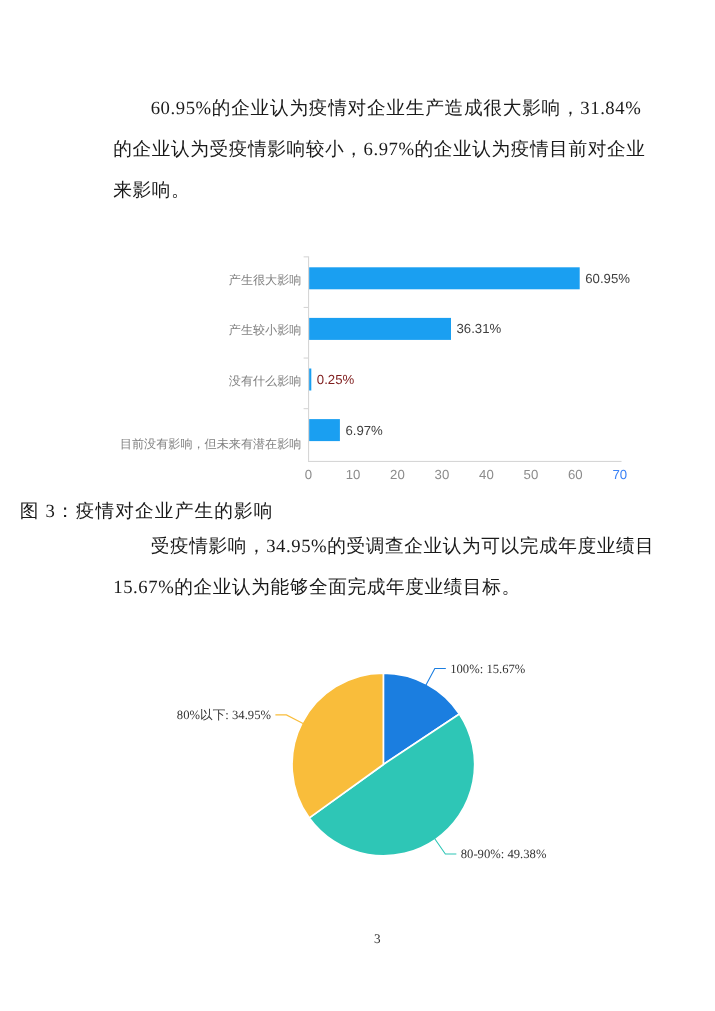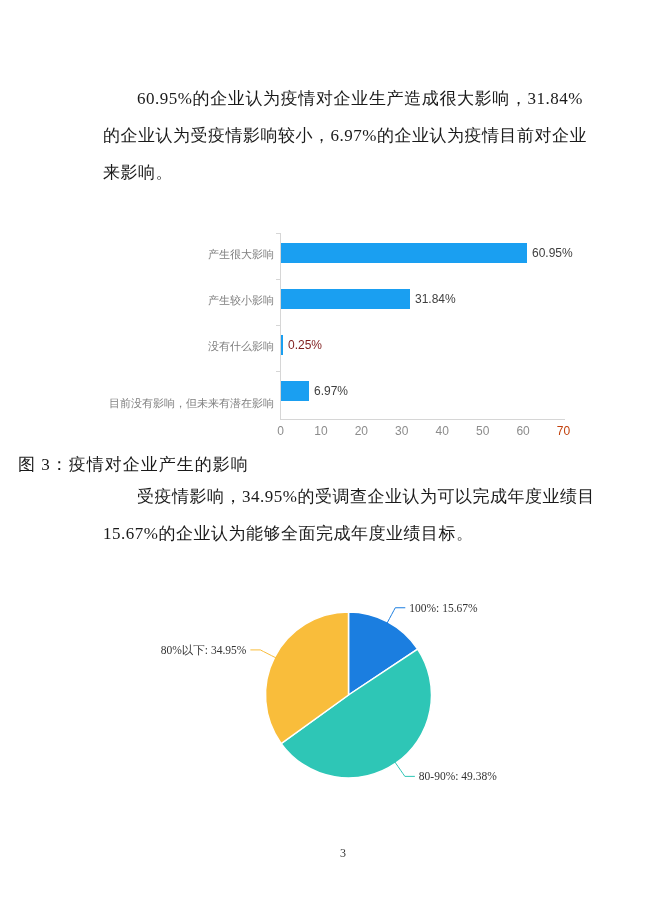--- a/index.html
+++ b/index.html
@@ -96,41 +96,41 @@
       <div class="line">的企业认为受疫情影响较小，6.97%的企业认为疫情目前对企业</div>
       <div class="line last">来影响。</div>
     </div>
 
   <div class="bar-chart">
       <div class="bc-cat" style="left: 0px; top: 15px; color: rgb(127, 127, 127);">产生很大影响</div>
       <div class="bc-bar" style="left: 177px; top: 11px; width: 246px; height: 20px; background: rgb(26, 159, 241);"></div>
       <div class="bc-val" style="left: 428px; top: 14px; color: rgb(63, 63, 63);">60.95%</div>
       <div class="bc-cat" style="left: 0px; top: 61px; color: rgb(127, 127, 127);">产生较小影响</div>
       <div class="bc-bar" style="left: 177px; top: 57px; width: 129px; height: 20px; background: rgb(26, 159, 241);"></div>
-      <div class="bc-val" style="left: 311px; top: 60px; color: rgb(63, 63, 63);">31.84%</div>
+      <div class="bc-val" style="left: 311px; top: 60px; color: rgb(63, 63, 63);">36.31%</div>
       <div class="bc-cat" style="left: 0px; top: 107px; color: rgb(127, 127, 127);">没有什么影响</div>
       <div class="bc-bar" style="left: 177px; top: 103px; width: 2px; height: 20px; background: rgb(26, 159, 241);"></div>
       <div class="bc-val" style="left: 184px; top: 106px; color: #7f1d1d;">0.25%</div>
       <div class="bc-cat" style="left: 0px; top: 164px; color: rgb(127, 127, 127);">目前没有影响，但未来有潜在影响</div>
       <div class="bc-bar" style="left: 177px; top: 149px; width: 28px; height: 20px; background: rgb(26, 159, 241);"></div>
       <div class="bc-val" style="left: 210px; top: 152px; color: rgb(63, 63, 63);">6.97%</div>
       <div class="bc-line" style="left: 176px; top: 1px; width: 1px; height: 186px; background: rgb(214, 214, 214);"></div>
       <div class="bc-line" style="left: 172px; top: 1px; width: 4px; height: 1px; background: rgb(214, 214, 214);"></div>
       <div class="bc-line" style="left: 172px; top: 47px; width: 4px; height: 1px; background: rgb(214, 214, 214);"></div>
       <div class="bc-line" style="left: 172px; top: 93px; width: 4px; height: 1px; background: rgb(214, 214, 214);"></div>
       <div class="bc-line" style="left: 172px; top: 139px; width: 4px; height: 1px; background: rgb(214, 214, 214);"></div>
       <div class="bc-line" style="left: 176px; top: 187px; width: 285px; height: 1px; background: rgb(214, 214, 214);"></div>
       <div class="bc-tick" style="left: 161.5px; top: 192px; color: rgb(140, 140, 140);">0</div>
       <div class="bc-tick" style="left: 201.929px; top: 192px; color: rgb(140, 140, 140);">10</div>
       <div class="bc-tick" style="left: 242.357px; top: 192px; color: rgb(140, 140, 140);">20</div>
       <div class="bc-tick" style="left: 282.786px; top: 192px; color: rgb(140, 140, 140);">30</div>
       <div class="bc-tick" style="left: 323.214px; top: 192px; color: rgb(140, 140, 140);">40</div>
       <div class="bc-tick" style="left: 363.643px; top: 192px; color: rgb(140, 140, 140);">50</div>
       <div class="bc-tick" style="left: 404.071px; top: 192px; color: rgb(140, 140, 140);">60</div>
-      <div class="bc-tick" style="left: 444.5px; top: 192px; color: #c2410c;">70</div>
+      <div class="bc-tick" style="left: 444.5px; top: 192px; color: #3b82f6;">70</div>
     </div>
 
   <div class="caption" style="top:453px;">图 3：疫情对企业产生的影响</div>
 
   <div class="para" style="top:478px;">
       <div class="line first">受疫情影响，34.95%的受调查企业认为可以完成年度业绩目</div>
       <div class="line last">15.67%的企业认为能够全面完成年度业绩目标。</div>
     </div>
 
   <div class="pie-chart">

